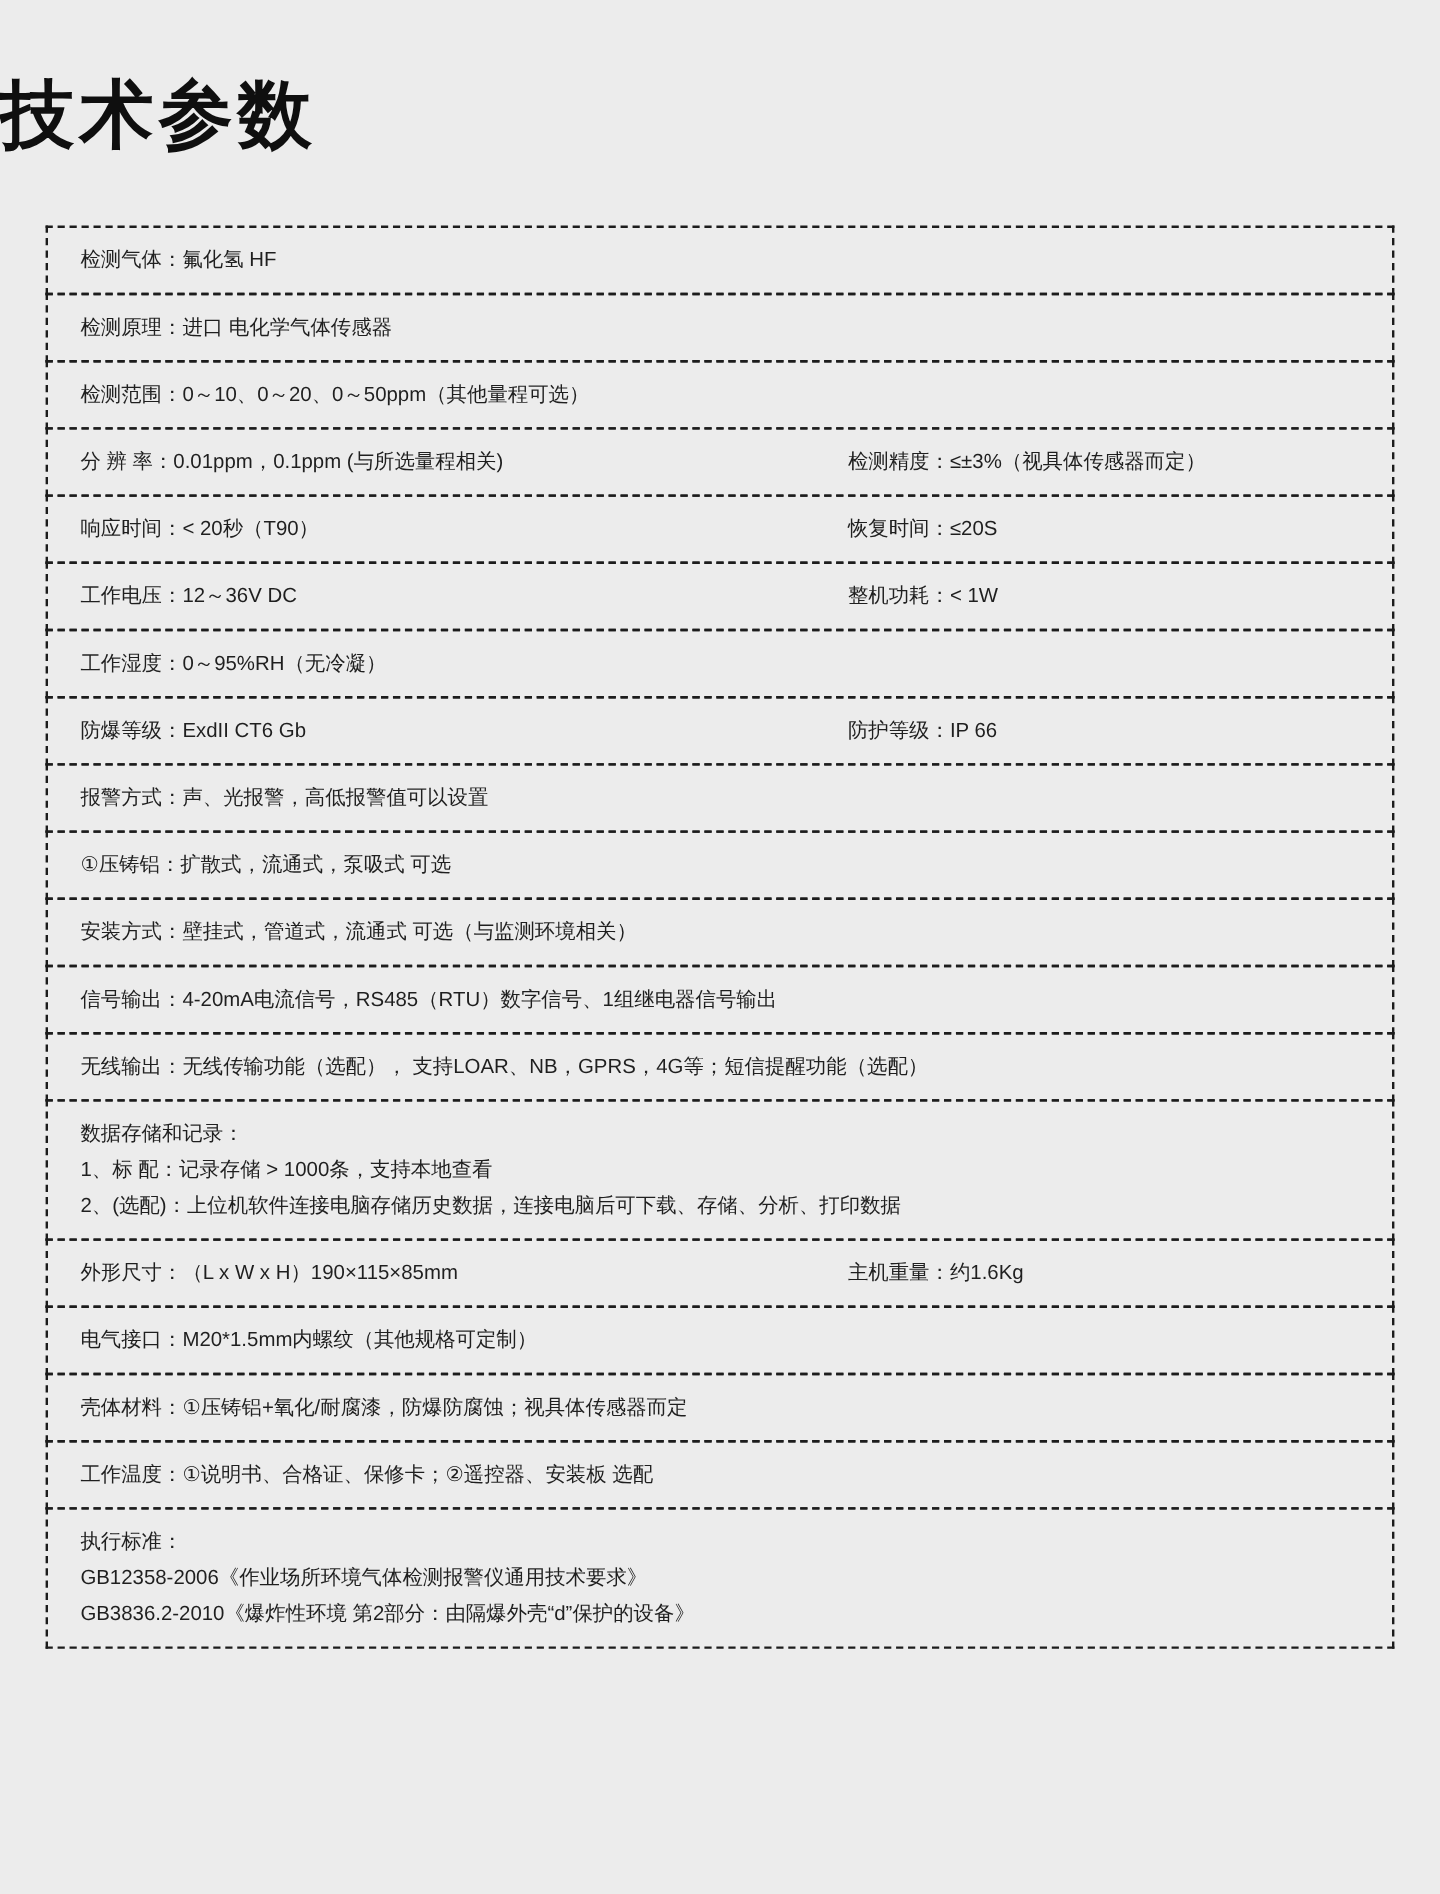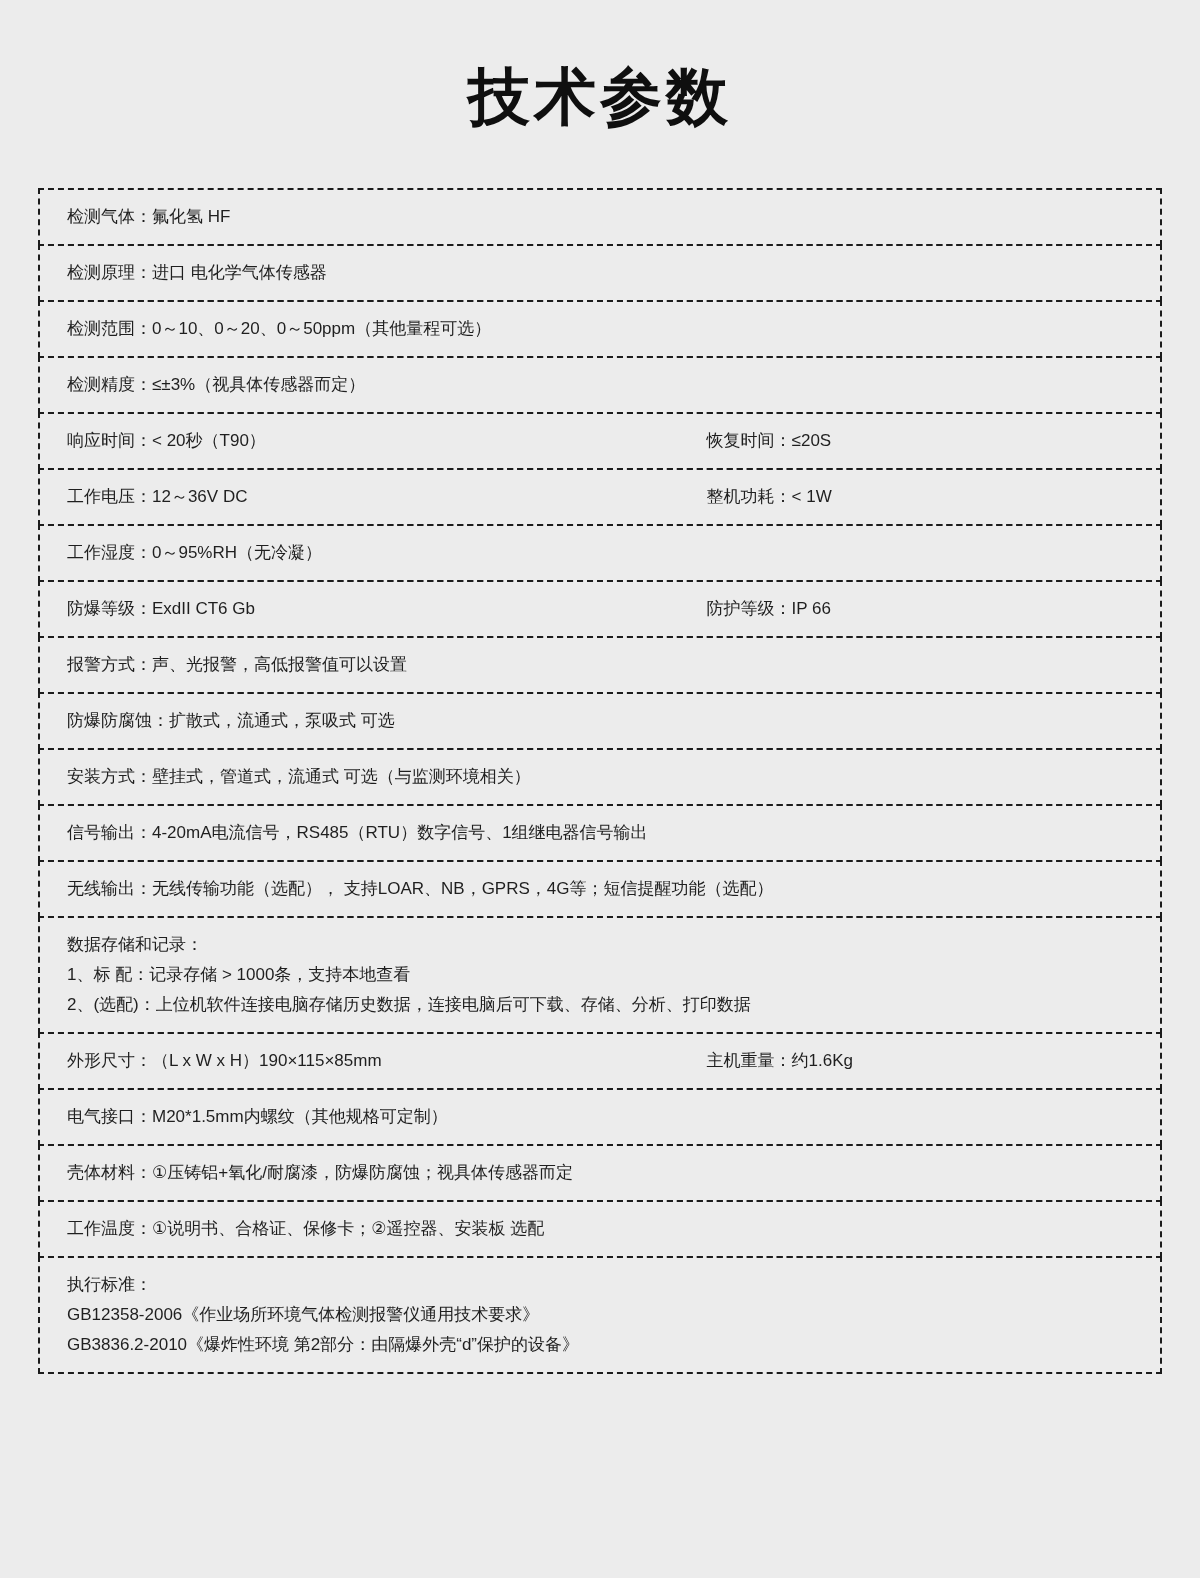--- a/index.html
+++ b/index.html
@@ -8,21 +8,21 @@
     width: 1200px;
     height: 1578px;
     background: #ececec;
     color: #1f1f1f;
     font-family: "Liberation Sans", "DejaVu Sans", sans-serif;
     overflow: hidden;
   }
   .page-title {
     margin: 0;
     padding-top: 60px;
-    text-align: center;
+    text-align: left;
     font-size: 62px;
     line-height: 74px;
     font-weight: 700;
     letter-spacing: 4px;
     color: #0f0f0f;
   }
   .spec-table {
     margin: 54px 38px 0 38px;
   }
   .row {
@@ -55,20 +55,21 @@
 
   <div class="row">
     <div class="cell full"><span>检测原理</span><span>：</span><span>进口 电化学气体传感器</span></div>
   </div>
 
   <div class="row">
     <div class="cell full"><span>检测范围</span><span>：</span><span>0～10、0～20、0～50ppm（其他量程可选）</span></div>
   </div>
 
   <div class="row">
+    <div class="cell left"><span>分 辨 率</span><span>：</span><span>0.01ppm，0.1ppm (与所选量程相关)</span></div>
     <div class="cell right"><span>检测精度</span><span>：</span><span>≤±3%（视具体传感器而定）</span></div>
   </div>
 
   <div class="row">
     <div class="cell left"><span>响应时间</span><span>：</span><span>&lt; 20秒（T90）</span></div>
     <div class="cell right"><span>恢复时间</span><span>：</span><span>≤20S</span></div>
   </div>
 
   <div class="row">
     <div class="cell left"><span>工作电压</span><span>：</span><span>12～36V DC</span></div>
@@ -82,21 +83,21 @@
   <div class="row">
     <div class="cell left"><span>防爆等级</span><span>：</span><span>ExdII CT6 Gb</span></div>
     <div class="cell right"><span>防护等级</span><span>：</span><span>IP 66</span></div>
   </div>
 
   <div class="row">
     <div class="cell full"><span>报警方式</span><span>：</span><span>声、光报警，高低报警值可以设置</span></div>
   </div>
 
   <div class="row">
-    <div class="cell full"><span>防爆防腐蚀</span><span>：</span><span>扩散式，流通式，泵吸式 可选</span></div>
+    <div class="cell full"><span>①压铸铝</span><span>：</span><span>扩散式，流通式，泵吸式 可选</span></div>
   </div>
 
   <div class="row">
     <div class="cell full"><span>安装方式</span><span>：</span><span>壁挂式，管道式，流通式 可选（与监测环境相关）</span></div>
   </div>
 
   <div class="row">
     <div class="cell full"><span>信号输出</span><span>：</span><span>4-20mA电流信号，RS485（RTU）数字信号、1组继电器信号输出</span></div>
   </div>
 

